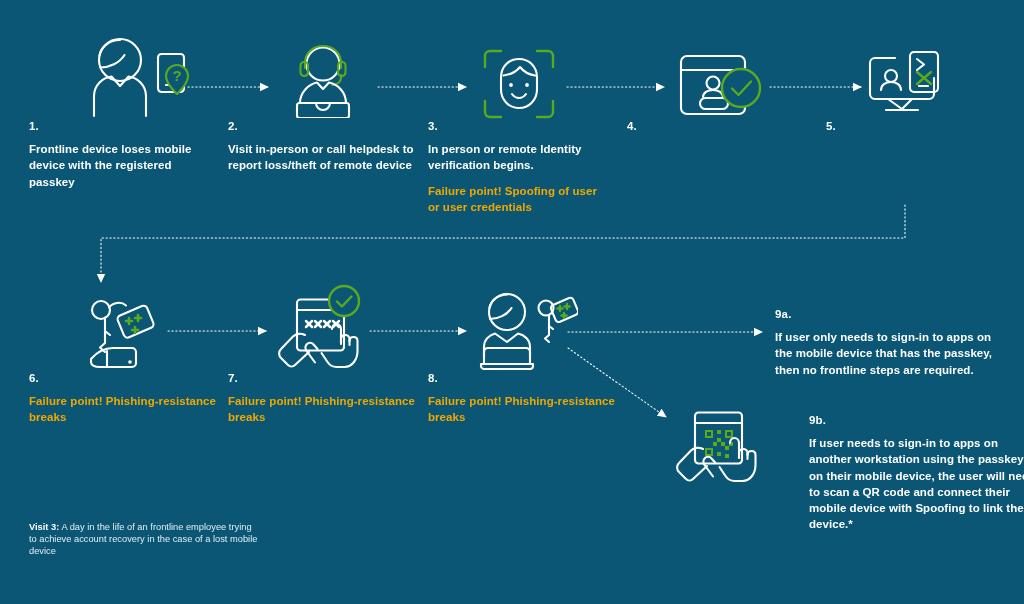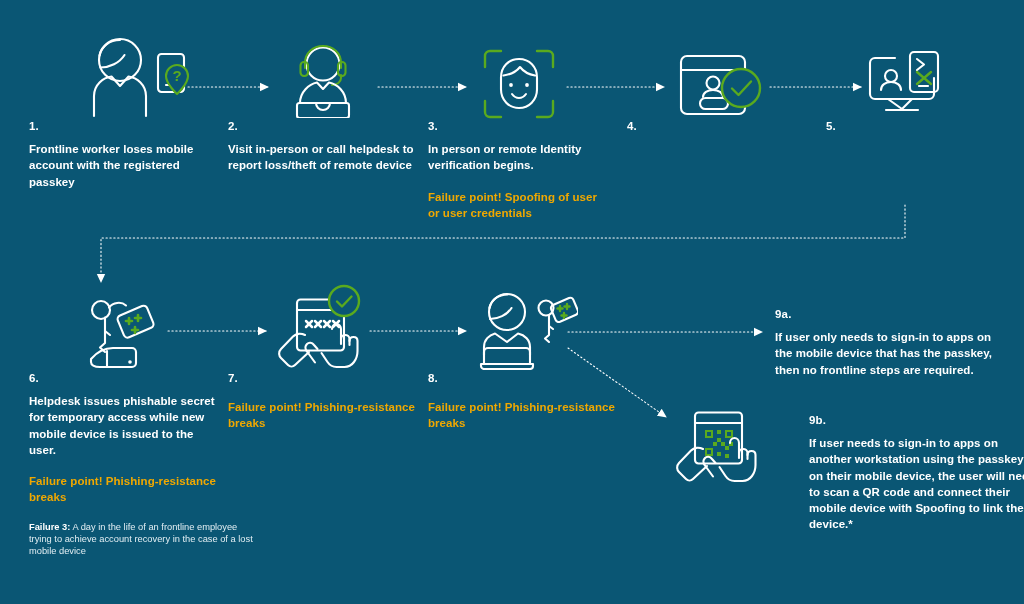--- a/index.html
+++ b/index.html
@@ -26,21 +26,21 @@
   .num {
     font-size: 11.5px; font-weight: bold; color: #ffffff;
     letter-spacing: .2px; margin-bottom: 9px;
   }
   .body {
     font-size: 11.5px; line-height: 16.3px; font-weight: bold;
     color: #ffffff; letter-spacing: .05px;
   }
   .fail {
     font-size: 11.5px; line-height: 16.3px; font-weight: bold;
-    color: #f0a800; letter-spacing: .05px; margin-top: 15px;
+    color: #f0a800; letter-spacing: .05px; margin-top: 9px;
   }
   .lite { font-weight: normal; }
   
   #caption {
     position: absolute; left: 29px; top: 521px; width: 230px;
     font-size: 9.3px; line-height: 12.2px; color: #e2eef3;
   }
   #caption b { color: #ffffff; }
   .svgicon { display:block; }
 </style>
@@ -77,21 +77,21 @@
       <path d="M17.6 19.5c1.5-9 10-15.5 20.4-15.5"></path>
       <path d="M12 80V60c0-11 9-18.5 17.5-19.5L38 50l8.5-9.5C55 41.5 64 49 64 60v20"></path>
       <rect x="76" y="18" width="26" height="38" rx="3.5"></rect>
       <line x1="84" y1="49" x2="90" y2="49"></line>
       <path d="M95 29c-6.1 0-11 4.9-11 11 0 8 11 18 11 18s11-10 11-18c0-6.1-4.9-11-11-11z" stroke="#5aaa1e" fill="#0a5674"></path>
       <text x="95" y="45" fill="#5aaa1e" stroke="none" font-family="Liberation Sans, sans-serif" font-size="15" font-weight="bold" text-anchor="middle">?</text>
     </svg>
   </div>
   <div class="step" style="left:29px; top:120px; width:185px;">
     <div class="num">1.</div>
-    <div class="body">Frontline worker loses mobile account with the registered passkey</div>
+    <div class="body">Frontline device loses mobile device with the registered passkey</div>
   </div>
 
   <div class="icon-wrap" style="left:278px; top:42px;">
     <svg class="svgicon" width="90" height="76" viewBox="0 0 90 76" fill="none" stroke="#ffffff" stroke-width="2.1" stroke-linecap="round" stroke-linejoin="round">
       <circle cx="45" cy="22" r="16.5"></circle>
       <path d="M27 26v-5c0-10 8-17 18-17s18 7 18 17v5" stroke="#5aaa1e"></path>
       <rect x="22.5" y="20" width="7.5" height="14" rx="3.5" stroke="#5aaa1e"></rect>
       <rect x="60" y="20" width="7.5" height="14" rx="3.5" stroke="#5aaa1e"></rect>
       <path d="M63 33v3c0 4-4 7-9 7" stroke="#5aaa1e"></path>
       <path d="M22 61c0-11 9-19 17-20.5L45 47l6-6.5C59.5 42 68 50 68 61"></path>
@@ -176,21 +176,20 @@
         <line x1="49" y1="29" x2="49" y2="35"></line>
           <line x1="46" y1="32" x2="52" y2="32"></line>
       </g>
       <path d="M5 61c6-7 14-11 22-11h19a4 4 0 0 1 4 4v11a4 4 0 0 1-4 4H14c-6 0-9-2-9-5z"></path>
       <line x1="21" y1="53" x2="21" y2="69"></line>
       <circle cx="44" cy="64" r="1.8" fill="#ffffff" stroke="none"></circle>
     </svg>
   </div>
   <div class="step" style="left:29px; top:372px; width:190px;">
     <div class="num">6.</div>
-    <div class="body">Helpdesk issues phishable secret for temporary access while new mobile device is issued to the user.</div>
     <div class="fail">Failure point! Phishing-resistance breaks</div>
   </div>
 
   <div class="icon-wrap" style="left:275px; top:283px;">
     <svg class="svgicon" width="92" height="88" viewBox="0 0 92 88" fill="none" stroke="#ffffff" stroke-width="2.1" stroke-linecap="round" stroke-linejoin="round">
       <path d="M22 20a3.5 3.5 0 0 1 3.5-3.5h40A3.5 3.5 0 0 1 69 20v44a3.5 3.5 0 0 1-3.5 3.5h-40A3.5 3.5 0 0 1 22 64z"></path>
       <line x1="22" y1="27" x2="69" y2="27"></line>
       <g stroke-width="2.5">
         <line x1="31" y1="38" x2="37" y2="44"></line>
           <line x1="37" y1="38" x2="31" y2="44"></line>
@@ -273,16 +272,16 @@
       <path d="M74.5 47c0-2.5 1.8-4 4-4s4 1.5 4 4v10c0 8-5 16-13 16h-8c-4 0-7-2-9-5l-6-9"></path>
       <path d="M42.5 55l-3.5-4c-2-2.5-5-3-7-1s-2 5 0 7.5l8 11"></path>
     </svg>
   </div>
   <div class="step" style="left:809px; top:414px; width:228px;">
     <div class="num">9b.</div>
     <div class="body">If user needs to sign-in to apps on another workstation using the passkey on their mobile device, the user will need to scan a QR code and connect their mobile device with Spoofing to link the device.*</div>
   </div>
 
   <div id="caption">
-    <b>Failure 3:</b><span class="lite"> A day in the life of an frontline employee trying to achieve account recovery in the case of a lost mobile device</span>
+    <b>Visit 3:</b><span class="lite"> A day in the life of an frontline employee trying to achieve account recovery in the case of a lost mobile device</span>
   </div>
 
 </div>
 
 </body></html>

